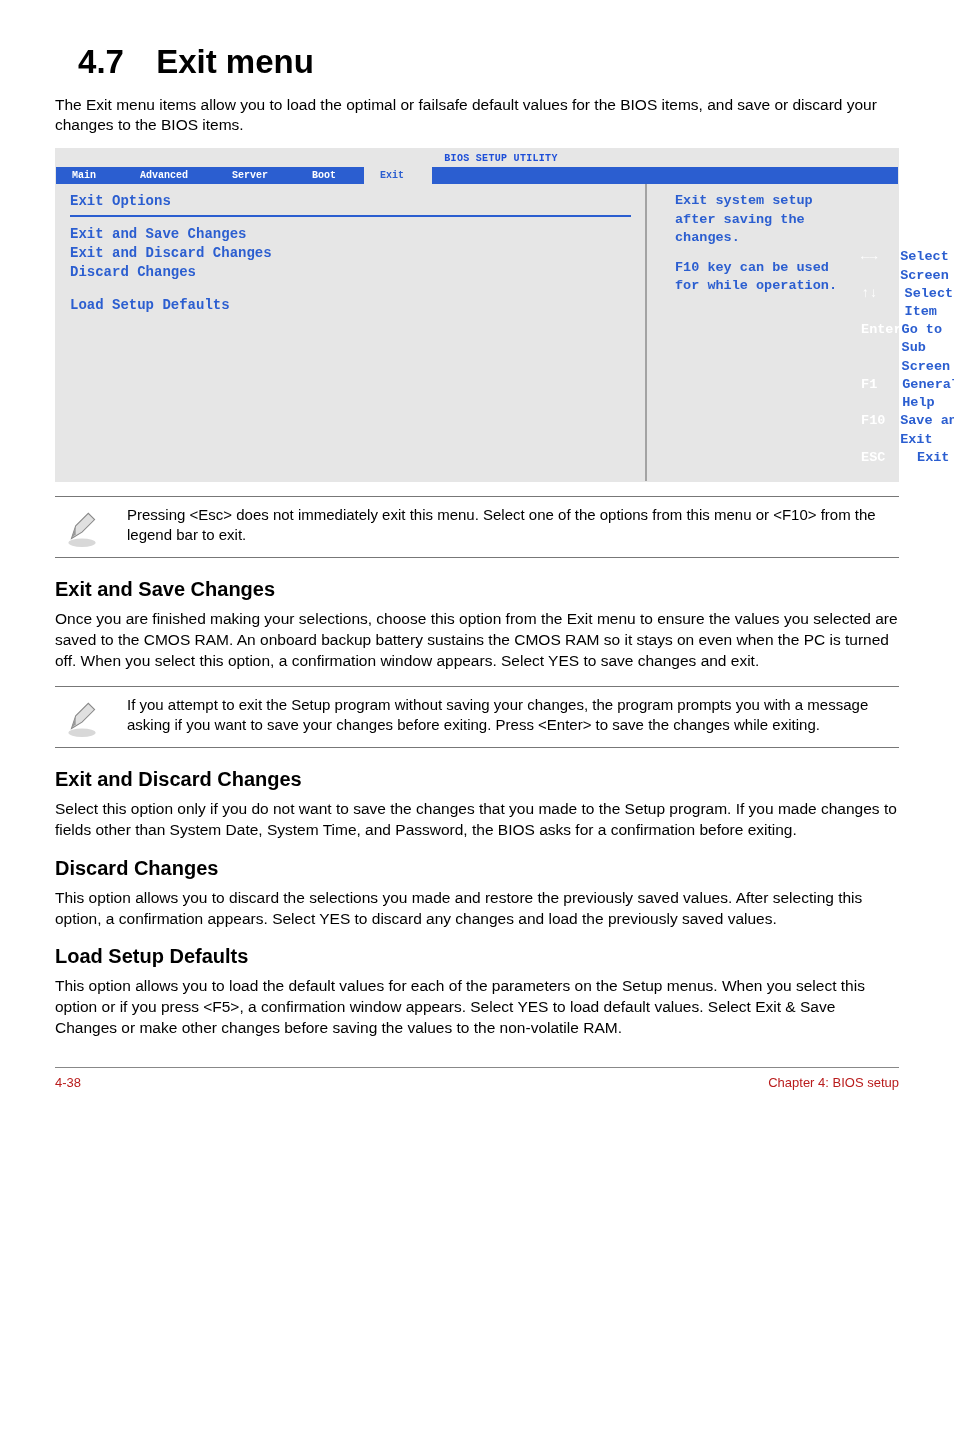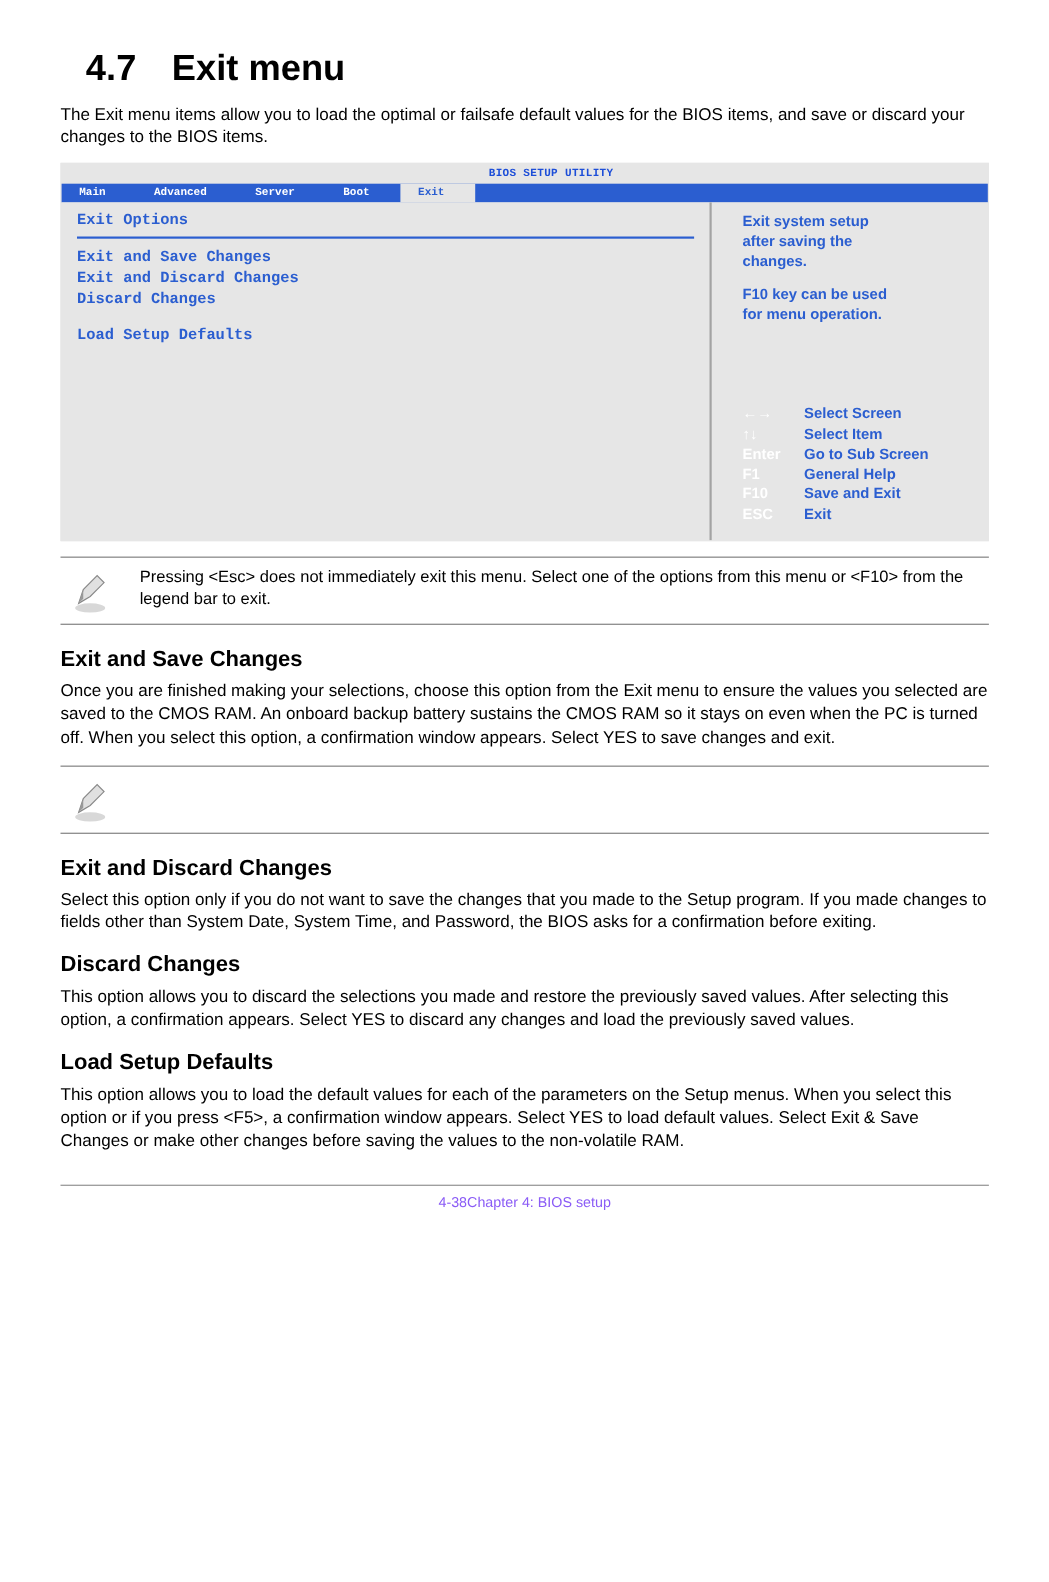--- a/index.html
+++ b/index.html
@@ -57,26 +57,26 @@
     font-family: "Courier New", monospace;
     font-size: 14px;
     font-weight: bold;
     color: #2b5ed0;
     border-right: 2px solid #a3a3a3;
   }
   .bios-section-title { color: #2b5ed0; }
   .bios-hr { border: 0; border-top: 2px solid #2b5ed0; margin: 4px 0 8px 0; width: 100%; }
   .bios-right {
     width: 235px;
-    font-family: Liberation Sans, sans-serif;
+    font-family: Liberation Mono, monospace;
     font-size: 13.5px;
     font-weight: bold;
     color: #2b5ed0;
     display: flex;
-    flex-direction: column;
+    flex-direction: row;
     margin-left: 16px;
   }
   .bios-help { padding: 8px 12px; flex: 0 0 auto; }
   .bios-legend { padding: 8px 12px 14px 12px; margin-top: 56px; }
   .bios-legend-row { display: flex; }
   .bios-legend-key { width: 56px; color: #ffffff; }
   .bios-legend-key2 { width: 56px; color: #ffffff; }
   .bios-legend-arrow { color: #ffffff; }
   .bios-footer {
     background: #2b5ed0;
@@ -110,23 +110,23 @@
   h2.sec {
     font-family: Arial, Helvetica, sans-serif;
     font-weight: 700;
     font-size: 20px;
     margin: 14px 0 6px 0;
   }
   p.body { margin-bottom: 12px; }
 
   .footer-row {
     display: flex;
-    justify-content: center;
+    justify-content: space-between;
     font-size: 13px;
-    color: #8b5cf6;
+    color: #b91c1c;
     border-top: 1px solid #888;
     padding-top: 6px;
     margin-top: 28px;
   }
 </style>
 </head>
 <body>
 
 <h1 class="chapter-title">
   <span class="chapter-num">4.7</span>
@@ -154,21 +154,21 @@
       <div style="height:14px"></div>
       <div>Load Setup Defaults</div>
     </div>
     <div class="bios-right">
       <div class="bios-help">
         <div>Exit system setup</div>
         <div>after saving the</div>
         <div>changes.</div>
         <div style="height:12px"></div>
         <div>F10 key can be used</div>
-        <div>for menu operation.</div>
+        <div>for while operation.</div>
       </div>
       <div class="bios-legend">
         <div class="bios-legend-row">
             <span class="bios-legend-key bios-legend-arrow">←→</span>
             <span>Select Screen</span>
           </div>
         <div class="bios-legend-row">
             <span class="bios-legend-key bios-legend-arrow">↑↓</span>
             <span>Select Item</span>
           </div>
@@ -210,20 +210,21 @@
 </p>
 
 <div class="note">
   <div class="icon">
     <svg width="42" height="42" viewBox="0 0 40 40">
       <ellipse cx="20" cy="34" rx="13" ry="4" fill="#d8d8d8"></ellipse>
       <polygon points="10,30 14,18 26,6 32,12 20,24" fill="#e0e0e0" stroke="#888" stroke-width="1"></polygon>
       <polygon points="10,30 14,26 14,18" fill="#999"></polygon>
     </svg>
   </div>
+  <div class="note-text">If you attempt to exit the Setup program without saving your changes, the program prompts you with a message asking if you want to save your changes before exiting. Press &lt;Enter&gt; to save the changes while exiting.</div>
 </div>
 
 <h2 class="sec">Exit and Discard Changes</h2>
 <p class="body">Select this option only if you do not want to save the changes that you made to the Setup program. If you made changes to fields other than System Date, System Time, and Password, the BIOS asks for a confirmation before exiting.</p>
 
 <h2 class="sec">Discard Changes</h2>
 <p class="body">This option allows you to discard the selections you made and restore the previously saved values. After selecting this option, a confirmation appears. Select YES to discard any changes and load the previously saved values.</p>
 
 <h2 class="sec">Load Setup Defaults</h2>
 <p class="body">This option allows you to load the default values for each of the parameters on the Setup menus. When you select this option or if you press &lt;F5&gt;, a confirmation window appears. Select YES to load default values. Select Exit &amp; Save Changes or make other changes before saving the values to the non-volatile RAM.</p>

